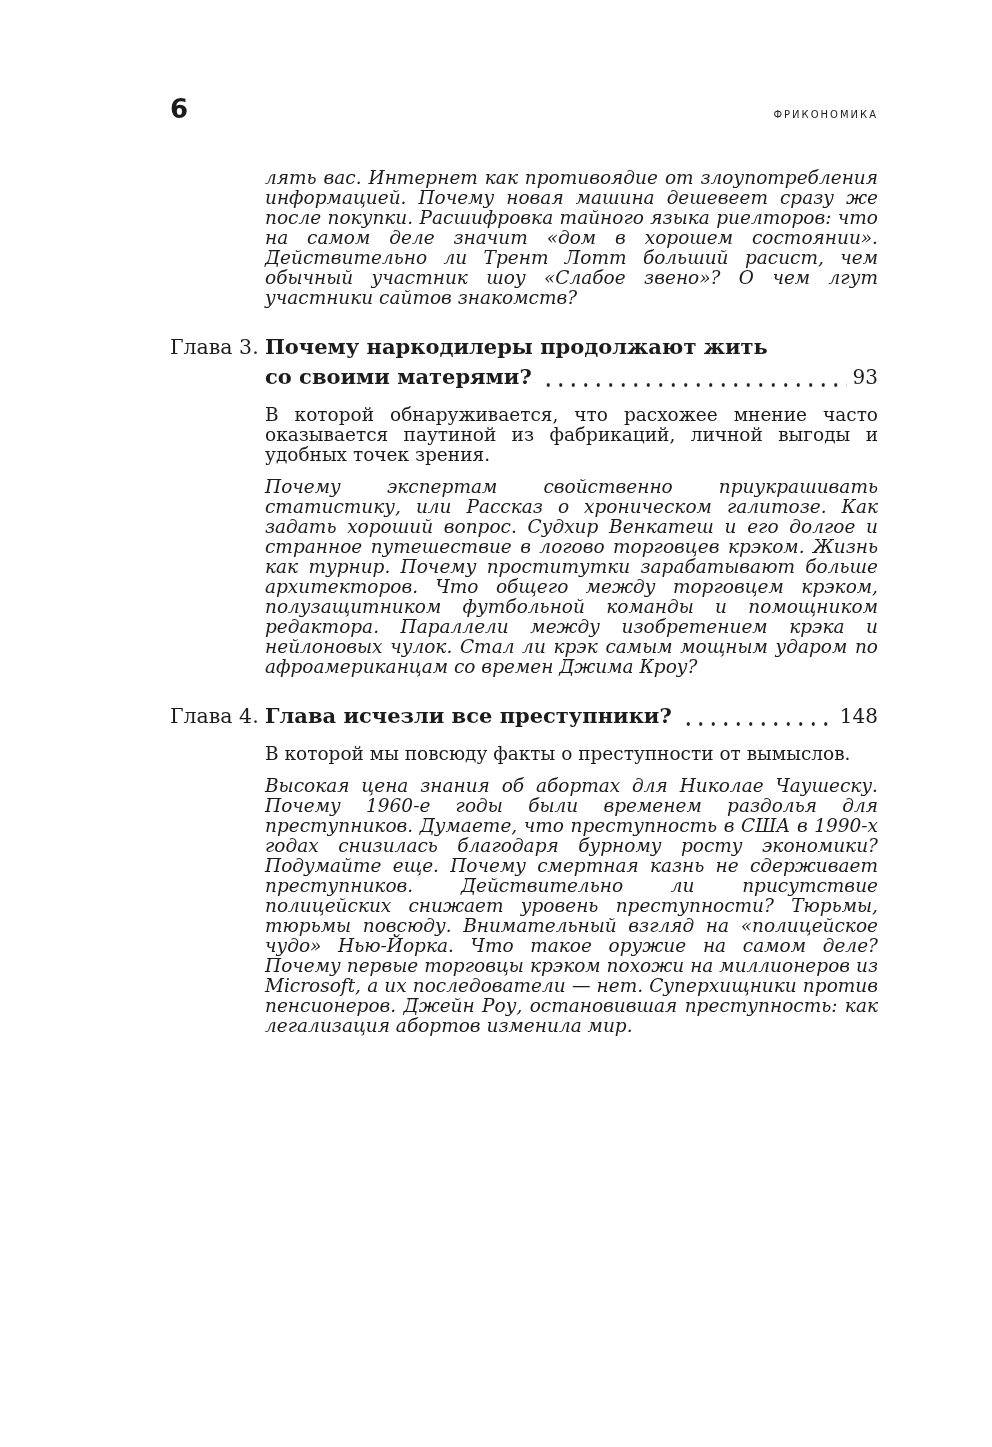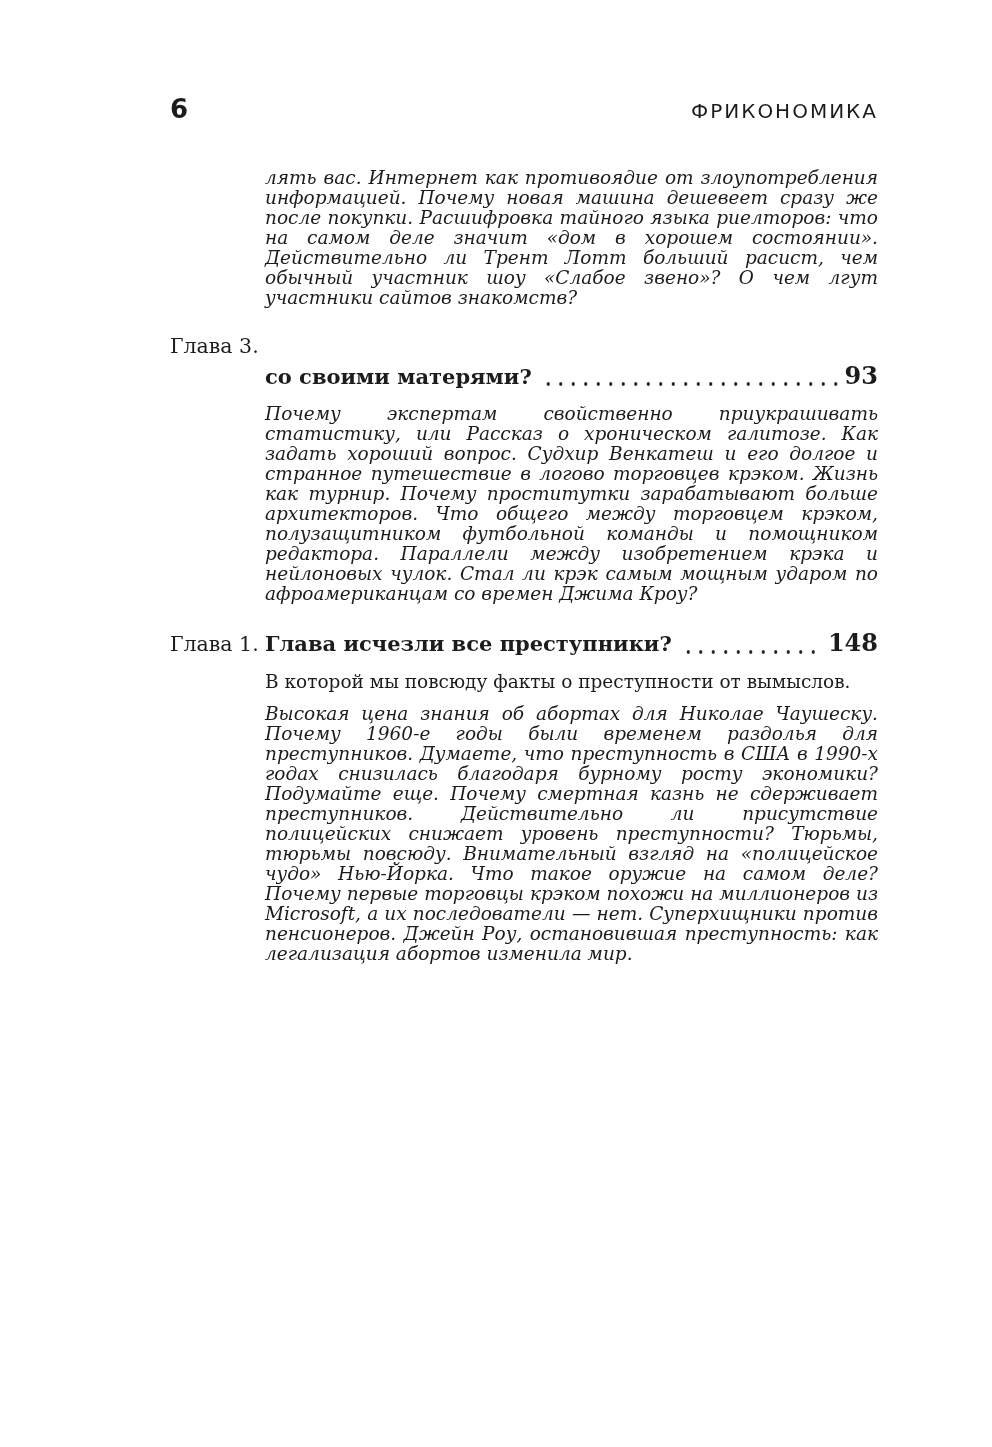--- a/index.html
+++ b/index.html
@@ -31,21 +31,21 @@
     margin-bottom: 46px;
   }
   .page-number {
     font-family: "DejaVu Sans", sans-serif;
     font-weight: bold;
     font-size: 26px;
     line-height: 1;
   }
   .running-title {
     font-family: "DejaVu Sans", sans-serif;
-    font-size: 20px;
+    font-size: 10px;
     letter-spacing: 2px;
     line-height: 1;
   }
   
   .indent { padding-left: 95px; }
   p.body-text {
     margin: 0;
     font-size: 18.5px;
     line-height: 20px;
     text-align: justify;
@@ -88,22 +88,22 @@
     left: 10px;
     right: 6px;
     bottom: 5px;
     height: 4px;
     background-image: radial-gradient(circle, #222 1.6px, transparent 1.9px);
     background-size: 12.5px 4px;
     background-repeat: repeat-x;
     background-position: left bottom;
   }
   .page-ref {
-    font-size: 24px;
-    font-weight: bold;
+    font-size: 20px;
+    font-weight: normal;
     white-space: nowrap;
   }
 </style>
 </head>
 <body>
 
 <div class="book-page">
 
   <div class="page-header">
     <span class="page-number">6</span>
@@ -111,36 +111,40 @@
   </div>
 
   <div class="intro-block indent">
     <p class="body-text italic">лять вас. Интернет как противоядие от злоупотребления информацией. Почему новая машина дешевеет сразу же после покупки. Расшифровка тайного языка риелторов: что на самом деле значит «дом в хорошем состоянии». Действительно ли Трент Лотт больший расист, чем обычный участник шоу «Слабое звено»? О чем лгут участники сайтов знакомств?</p>
   </div>
 
   <div class="chapter-block">
     <div class="chapter-heading">
       <div class="heading-line">
         <span class="chapter-label">Глава 3.</span>
+        <span class="chapter-title">Почему наркодилеры продолжают жить</span>
       </div>
       <div class="heading-line heading-line2">
         <span class="chapter-title">со своими матерями?</span>
         <span class="dot-leader"></span>
         <span class="page-ref">93</span>
       </div>
+    </div>
+    <div class="summary-block indent">
+      <p class="body-text">В которой обнаруживается, что расхожее мнение часто оказывается паутиной из фабрикаций, личной выгоды и удобных точек зрения.</p>
     </div>
     <div class="topics-block indent">
       <p class="body-text italic">Почему экспертам свойственно приукрашивать статистику, или Рассказ о хроническом галитозе. Как задать хороший вопрос. Судхир Венкатеш и его долгое и странное путешествие в логово торговцев крэком. Жизнь как турнир. Почему проститутки зарабатывают больше архитекторов. Что общего между торговцем крэком, полузащитником футбольной команды и помощником редактора. Параллели между изобретением крэка и нейлоновых чулок. Стал ли крэк самым мощным ударом по афроамериканцам со времен Джима Кроу?</p>
     </div>
   </div>
 
   <div class="chapter-block">
     <div class="chapter-heading">
       <div class="heading-line">
-        <span class="chapter-label">Глава 1.</span>
+        <span class="chapter-label">Глава 4.</span>
         <span class="chapter-title">Глава исчезли все преступники?</span>
         <span class="dot-leader"></span>
         <span class="page-ref">148</span>
       </div>
     </div>
     <div class="summary-block indent">
       <p class="body-text">В которой мы повсюду факты о преступности от вымыслов.</p>
     </div>
     <div class="topics-block indent">
       <p class="body-text italic">Высокая цена знания об абортах для Николае Чаушеску. Почему 1960-е годы были временем раздолья для преступников. Думаете, что преступность в США в 1990-х годах снизилась благодаря бурному росту экономики? Подумайте еще. Почему смертная казнь не сдерживает преступников. Действительно ли присутствие полицейских снижает уровень преступности? Тюрьмы, тюрьмы повсюду. Внимательный взгляд на «полицейское чудо» Нью-Йорка. Что такое оружие на самом деле? Почему первые торговцы крэком похожи на миллионеров из Microsoft, а их последователи — нет. Суперхищники против пенсионеров. Джейн Роу, остановившая преступность: как легализация абортов изменила мир.</p>

